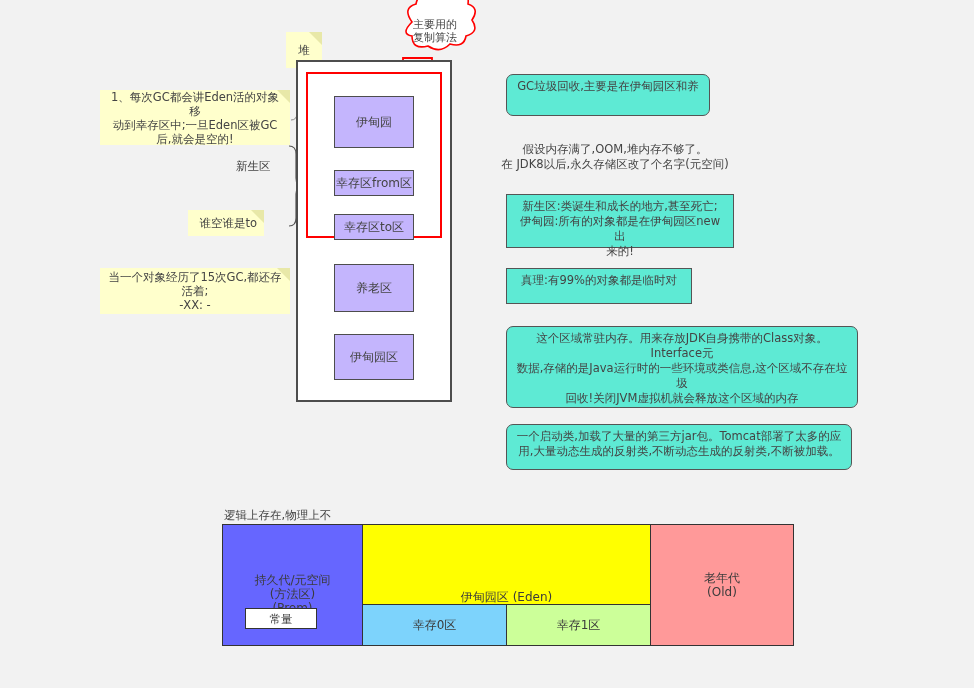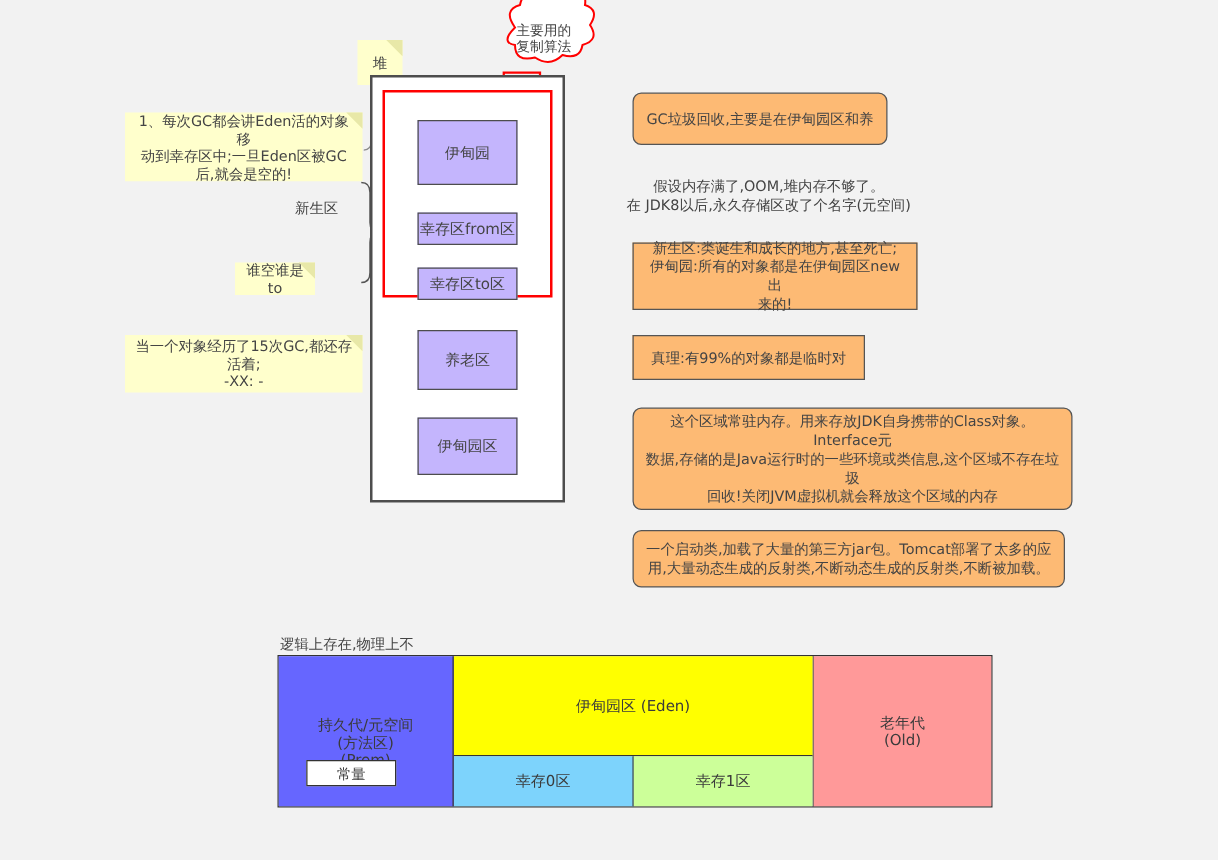--- a/index.html
+++ b/index.html
@@ -58,44 +58,44 @@
   }
   #box-eden{left:334px;top:96px;width:80px;height:52px;}
   #box-from{left:334px;top:170px;width:80px;height:26px;}
   #box-to{left:334px;top:214px;width:80px;height:26px;}
   #box-old{left:334px;top:264px;width:80px;height:48px;}
   #box-perm{left:334px;top:334px;width:80px;height:46px;}
 
   
   .tbox{
     position:absolute;
-    background:#fdba74;
+    background:#5eead4;
     border:1.3px solid #555;
     box-sizing:border-box;
     font-size:11.5px;
     line-height:15px;
     color:#444;
-    display:flex;align-items:center;justify-content:center;
+    display:flex;justify-content:center;
     text-align:center;
     padding:4px 8px;
   }
   .tbox.round{border-radius:7px;}
   .tbox span{white-space:pre-line;}
   .plain{
     position:absolute;
     font-size:11.5px;line-height:15px;color:#444;
     text-align:center;white-space:pre-line;
   }
 
   
   .mem-wrap{position:absolute;left:222px;top:524px;width:572px;height:122px;
     border:1.5px solid #333;box-sizing:border-box;display:flex;}
   .mem-label{position:absolute;left:224px;top:508px;font-size:11.5px;color:#444;}
   .mem-col{box-sizing:border-box;display:flex;flex-direction:column;}
-  .mem-cell{box-sizing:border-box;display:flex;align-items:center;justify-content:center;
+  .mem-cell{box-sizing:border-box;display:flex;align-items:flex-end;justify-content:center;
     text-align:center;font-size:12px;line-height:14px;color:#3b3b3b;white-space:pre-line;}
   #mem-perm{width:140px;background:#6666ff;border-right:1.5px solid #333;
     position:relative;align-items:center;justify-content:center;}
   #mem-perm .perm-txt{position:absolute;left:0;right:0;top:48px;}
   #mem-perm .const{
     position:absolute;left:22px;bottom:16px;width:72px;height:21px;
     background:#ffffff;border:1.3px solid #333;box-sizing:border-box;
     display:flex;align-items:center;justify-content:center;font-size:11.5px;}
   #mem-mid{width:288px;border-right:1.5px solid #333;}
   #mem-eden{height:80px;background:#ffff00;border-bottom:1.5px solid #333;}
@@ -147,21 +147,21 @@
     <div class="sticky-txt">堆</div>
   </div>
 
   <div class="sticky" id="sticky-gc-move" style="left:100px;top:90px;width:190px;height:55px;">
     <div class="fold"></div>
     <div class="sticky-txt">1、每次GC都会讲Eden活的对象移
 动到幸存区中;一旦Eden区被GC
 后,就会是空的!</div>
   </div>
 
-  <div class="sticky" id="sticky-who-empty" style="left:188px;top:210px;width:64px;height:26px;">
+  <div class="sticky" id="sticky-who-empty" style="left:188px;top:210px;width:76px;height:26px;justify-content:flex-end;">
     <div class="fold"></div>
     <div class="sticky-txt">谁空谁是to</div>
   </div>
 
   <div class="sticky" id="sticky-15gc" style="left:100px;top:268px;width:190px;height:46px;">
     <div class="fold"></div>
     <div class="sticky-txt">当一个对象经历了15次GC,都还存
 活着;
 -XX: -</div>
   </div>

